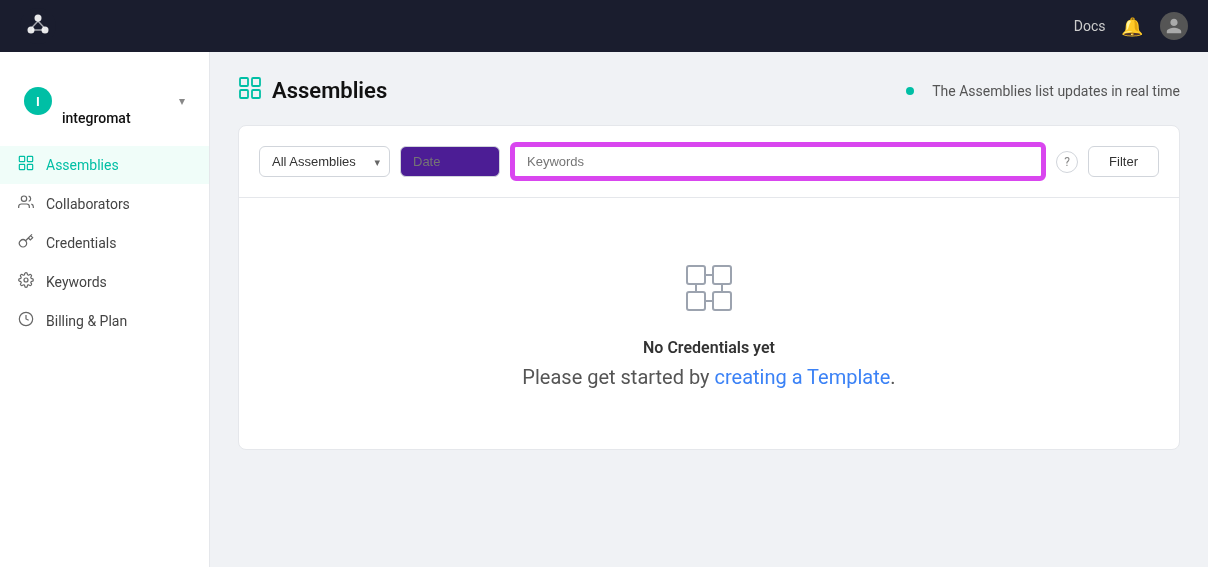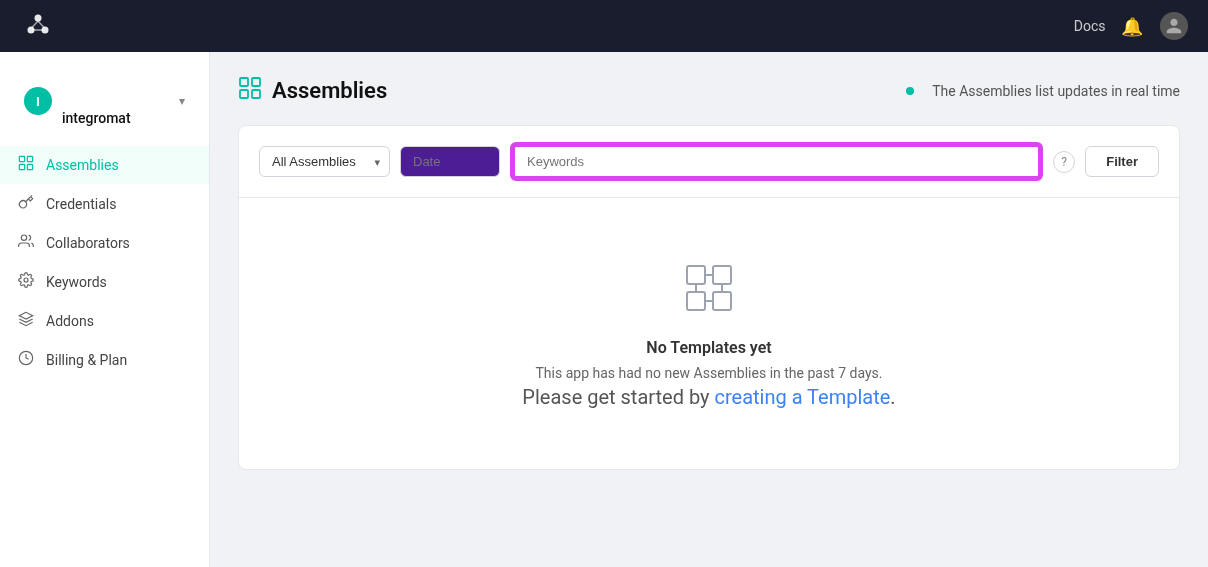--- a/index.html
+++ b/index.html
@@ -125,21 +125,21 @@
       width: 22px; height: 22px; border-radius: 50%;
       border: 1px solid #d1d5db;
       display: flex; align-items: center; justify-content: center;
       color: #888; font-size: 12px; cursor: pointer; flex-shrink: 0;
     }
     .filter-btn {
       background: #fff;
       border: 1px solid #d1d5db;
       border-radius: 6px;
       padding: 7px 20px;
-      font-size: 13px; font-weight: 700; color: #333;
+      font-size: 13px; font-weight: 400; color: #333;
       cursor: pointer;
     }
 
     
     .empty-state {
       display: flex; flex-direction: column; align-items: center; justify-content: center;
       padding: 60px 20px;
       text-align: center;
     }
     .empty-icon { margin-bottom: 16px; color: #9ca3af; }
@@ -194,58 +194,48 @@
             <rect x="14" y="14" width="8" height="8" rx="1"></rect>
           </svg>
         </span>
         <span>Assemblies</span>
       </li>
 
 
       <li class="sidebar-item">
         <span class="nav-icon">
           <svg width="16" height="16" viewBox="0 0 24 24" fill="none" stroke="#666" stroke-width="1.8">
-            <path d="M21 2l-2 2m-7.61 7.61a5.5 5.5 0 1 1-7.778 7.778 5.5 5.5 0 0 1 7.777-7.777zm0 0L15.5 7.5m0 0 3 3L22 7l-3-3m-3.5 3.5L19 4"></path>
-          </svg>
-        </span>
-        <span>Credentials</span>
-      </li>
-
-      <li class="sidebar-item">
-        <span class="nav-icon">
-          <svg width="16" height="16" viewBox="0 0 24 24" fill="none" stroke="#666" stroke-width="1.8">
             <path d="M17 21v-2a4 4 0 0 0-4-4H5a4 4 0 0 0-4 4v2"></path>
             <circle cx="9" cy="7" r="4"></circle>
             <path d="M23 21v-2a4 4 0 0 0-3-3.87"></path>
             <path d="M16 3.13a4 4 0 0 1 0 7.75"></path>
           </svg>
         </span>
         <span>Collaborators</span>
       </li>
 
       <li class="sidebar-item">
         <span class="nav-icon">
           <svg width="16" height="16" viewBox="0 0 24 24" fill="none" stroke="#666" stroke-width="1.8">
+            <path d="M21 2l-2 2m-7.61 7.61a5.5 5.5 0 1 1-7.778 7.778 5.5 5.5 0 0 1 7.777-7.777zm0 0L15.5 7.5m0 0 3 3L22 7l-3-3m-3.5 3.5L19 4"></path>
+          </svg>
+        </span>
+        <span>Credentials</span>
+      </li>
+
+      <li class="sidebar-item">
+        <span class="nav-icon">
+          <svg width="16" height="16" viewBox="0 0 24 24" fill="none" stroke="#666" stroke-width="1.8">
             <circle cx="12" cy="12" r="3"></circle>
             <path d="M19.4 15a1.65 1.65 0 0 0 .33 1.82l.06.06a2 2 0 0 1-2.83 2.83l-.06-.06a1.65 1.65 0 0 0-1.82-.33 1.65 1.65 0 0 0-1 1.51V21a2 2 0 0 1-4 0v-.09A1.65 1.65 0 0 0 9 19.4a1.65 1.65 0 0 0-1.82.33l-.06.06a2 2 0 0 1-2.83-2.83l.06-.06A1.65 1.65 0 0 0 4.68 15a1.65 1.65 0 0 0-1.51-1H3a2 2 0 0 1 0-4h.09A1.65 1.65 0 0 0 4.6 9a1.65 1.65 0 0 0-.33-1.82l-.06-.06a2 2 0 0 1 2.83-2.83l.06.06A1.65 1.65 0 0 0 9 4.68a1.65 1.65 0 0 0 1-1.51V3a2 2 0 0 1 4 0v.09a1.65 1.65 0 0 0 1 1.51 1.65 1.65 0 0 0 1.82-.33l.06-.06a2 2 0 0 1 2.83 2.83l-.06.06A1.65 1.65 0 0 0 19.4 9a1.65 1.65 0 0 0 1.51 1H21a2 2 0 0 1 0 4h-.09a1.65 1.65 0 0 0-1.51 1z"></path>
           </svg>
         </span>
         <span>Keywords</span>
       </li>
 
-      <li class="sidebar-item">
-        <span class="nav-icon">
-          <svg width="16" height="16" viewBox="0 0 24 24" fill="none" stroke="#666" stroke-width="1.8">
-            <path d="M12 2L2 7l10 5 10-5-10-5z"></path>
-            <path d="M2 17l10 5 10-5"></path>
-            <path d="M2 12l10 5 10-5"></path>
-          </svg>
-        </span>
-        <span>Addons</span>
-      </li>
 
       <li class="sidebar-item">
         <span class="nav-icon">
           <svg width="16" height="16" viewBox="0 0 24 24" fill="none" stroke="#666" stroke-width="1.8">
             <circle cx="12" cy="12" r="10"></circle>
             <path d="M12 6v6l4 2"></path>
           </svg>
         </span>
         <span>Billing &amp; Plan</span>
       </li>
@@ -297,22 +287,21 @@
             <rect x="8" y="8" width="18" height="18" rx="2" stroke="#9ca3af" stroke-width="2" fill="none"></rect>
             <rect x="34" y="8" width="18" height="18" rx="2" stroke="#9ca3af" stroke-width="2" fill="none"></rect>
             <rect x="8" y="34" width="18" height="18" rx="2" stroke="#9ca3af" stroke-width="2" fill="none"></rect>
             <rect x="34" y="34" width="18" height="18" rx="2" stroke="#9ca3af" stroke-width="2" fill="none"></rect>
             <line x1="26" y1="17" x2="34" y2="17" stroke="#9ca3af" stroke-width="2"></line>
             <line x1="17" y1="26" x2="17" y2="34" stroke="#9ca3af" stroke-width="2"></line>
             <line x1="43" y1="26" x2="43" y2="34" stroke="#9ca3af" stroke-width="2"></line>
             <line x1="26" y1="43" x2="34" y2="43" stroke="#9ca3af" stroke-width="2"></line>
           </svg>
         </div>
-        <div class="empty-title">No Templates yet</div>
-        <div class="empty-desc">This app has had no new Assemblies in the past 7 days.</div>
+        <div class="empty-title">No Credentials yet</div>
         <div class="empty-link">
           <span>Please get started by </span><a href="#">creating a Template</a><span>.</span>
         </div>
       </div>
 
     </div>
 
   </main>
 </div>
 

